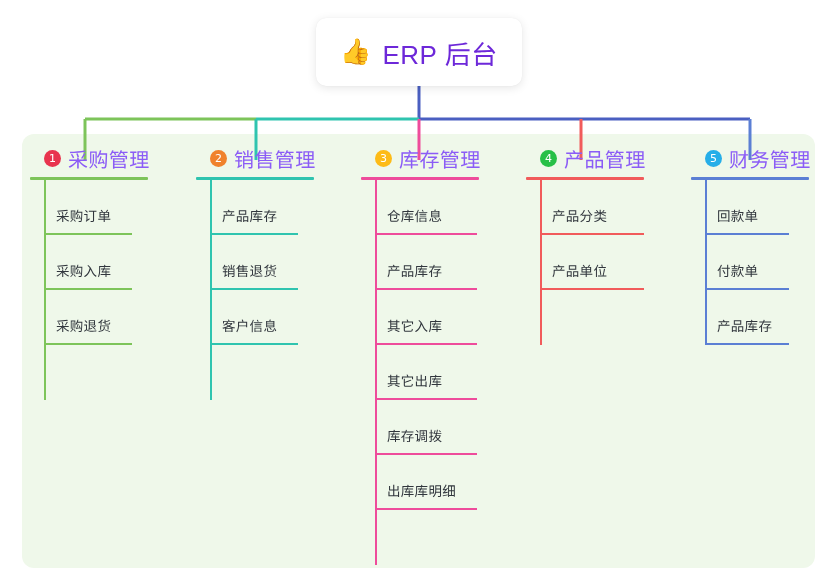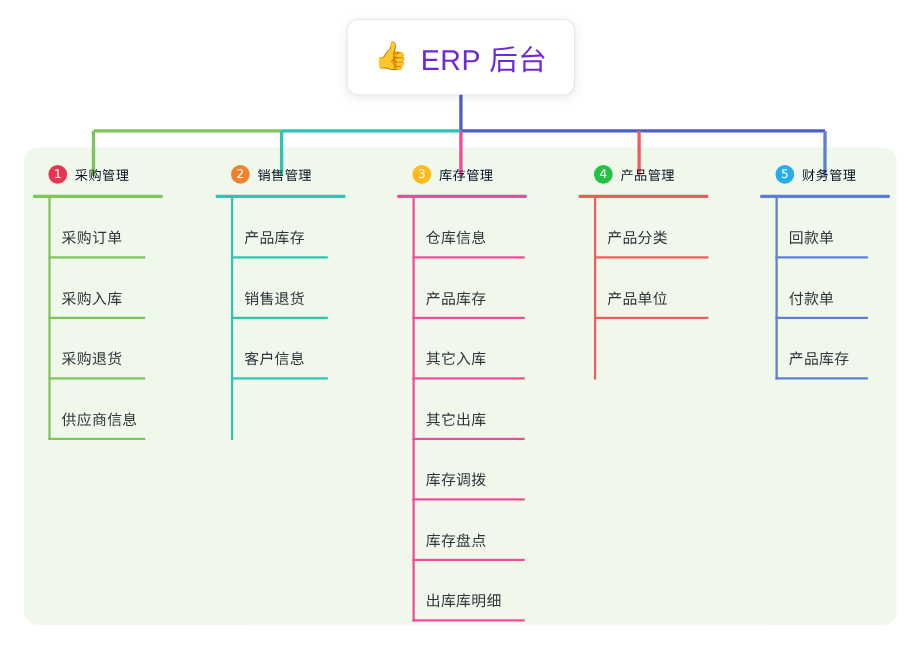--- a/index.html
+++ b/index.html
@@ -91,23 +91,24 @@
     height: 17px;
     border-radius: 50%;
     color: #ffffff;
     font-size: 11px;
     line-height: 17px;
     text-align: center;
     font-family: "DejaVu Sans", sans-serif;
     flex: 0 0 auto;
   }
   .branch-label {
-    font-size: 12px;
-    color: #0f172a;
+    font-size: 20px;
+    color: #8b5cf6;
     letter-spacing: 0.4px;
+    font-family: Liberation Mono, monospace;
   }
   .branch-rule {
     height: 3px;
     border-radius: 1px;
     margin-top: 6px;
   }
 
   
   .leaves {
     position: relative;
@@ -180,24 +181,20 @@
             <div class="leaf-rule" style="background: rgb(125, 196, 90); width: 88px;"></div>
           </div>
           <div class="leaf">
             <span class="leaf-text">采购入库</span>
             <div class="leaf-rule" style="background: rgb(125, 196, 90); width: 88px;"></div>
           </div>
           <div class="leaf">
             <span class="leaf-text">采购退货</span>
             <div class="leaf-rule" style="background: rgb(125, 196, 90); width: 88px;"></div>
           </div>
-          <div class="leaf">
-            <span class="leaf-text">供应商信息</span>
-            <div class="leaf-rule" style="background: rgb(125, 196, 90); width: 88px;"></div>
-          </div>
         </div>
       </div>
       <div class="branch" style="left: 196px; width: 150px;">
         <div class="branch-head">
           <span class="badge" style="background: rgb(240, 130, 44);">2</span>
           <span class="branch-label">销售管理</span>
         </div>
         <div class="branch-rule" style="background: rgb(47, 196, 175); width: 118px;"></div>
         <div class="leaves">
           <div class="trunk" style="background: rgb(47, 196, 175); height: 220px;"></div>
@@ -237,24 +234,20 @@
           </div>
           <div class="leaf">
             <span class="leaf-text">其它出库</span>
             <div class="leaf-rule" style="background: rgb(238, 76, 155); width: 102px;"></div>
           </div>
           <div class="leaf">
             <span class="leaf-text">库存调拨</span>
             <div class="leaf-rule" style="background: rgb(238, 76, 155); width: 102px;"></div>
           </div>
           <div class="leaf">
-            <span class="leaf-text">库存盘点</span>
-            <div class="leaf-rule" style="background: rgb(238, 76, 155); width: 102px;"></div>
-          </div>
-          <div class="leaf">
             <span class="leaf-text">出库库明细</span>
             <div class="leaf-rule" style="background: rgb(238, 76, 155); width: 102px;"></div>
           </div>
         </div>
       </div>
       <div class="branch" style="left: 526px; width: 150px;">
         <div class="branch-head">
           <span class="badge" style="background: rgb(39, 192, 71);">4</span>
           <span class="branch-label">产品管理</span>
         </div>

